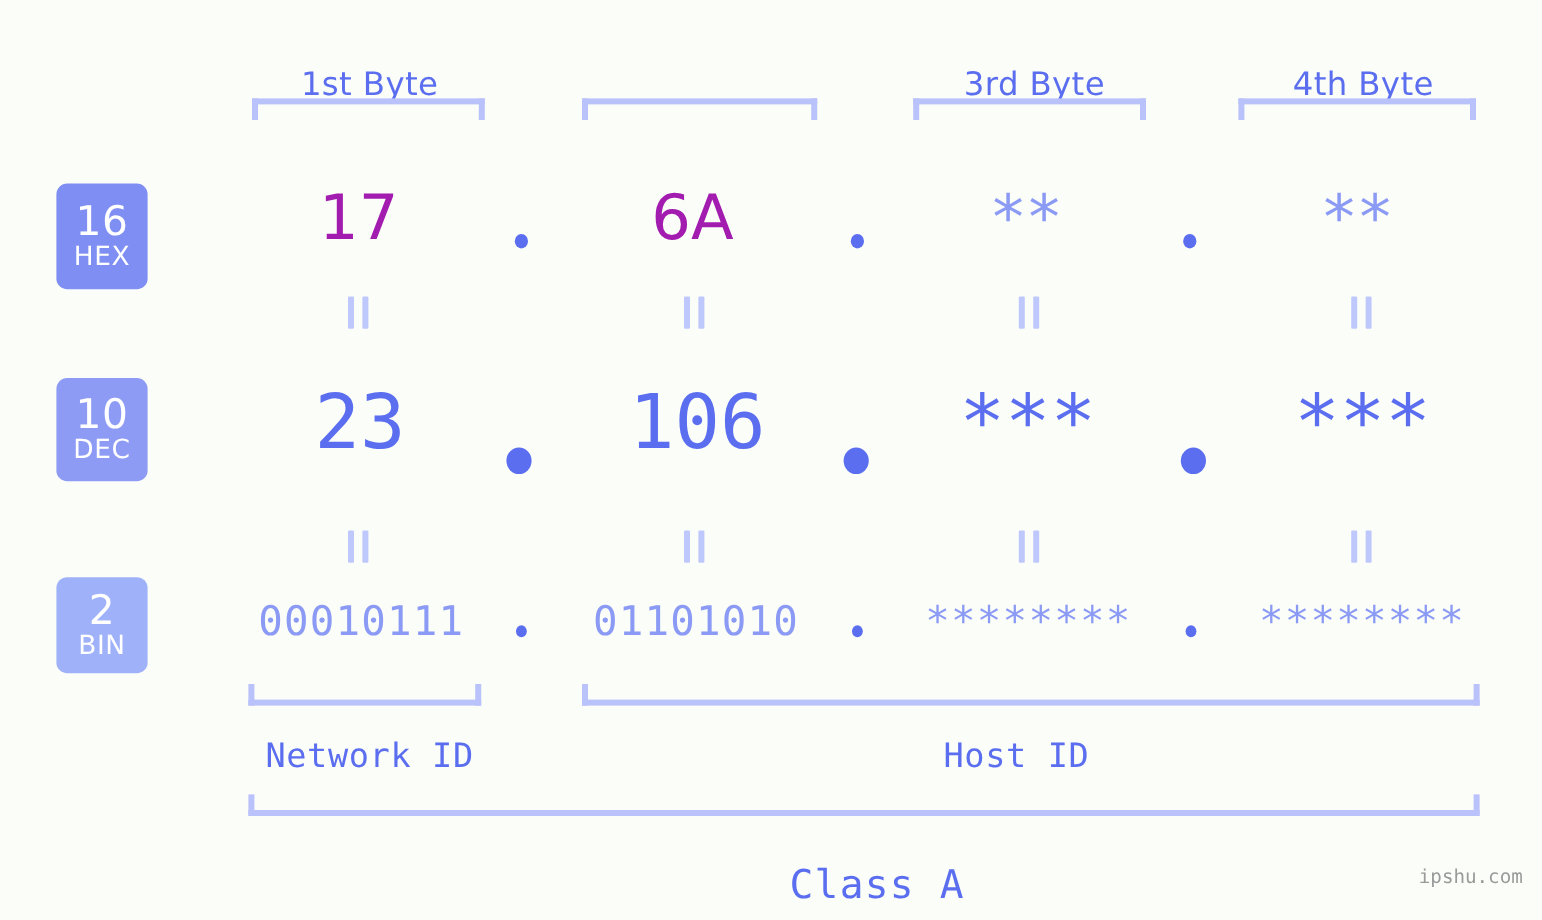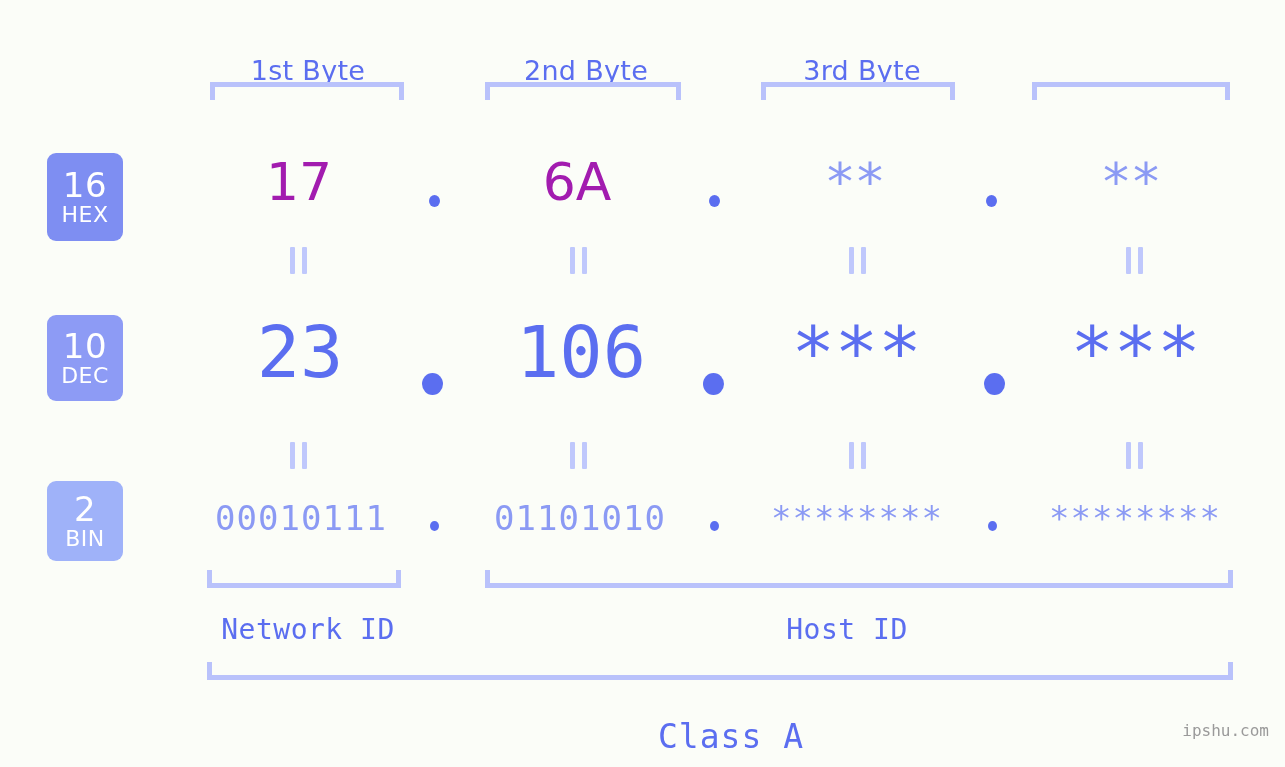--- a/index.html
+++ b/index.html
@@ -90,21 +90,21 @@
   }
   .row-hex .val {
     font-size: 52px;
     color: #a21caf;
     top: 150px;
     line-height: 64px;
   }
   .row-hex .val.stars { color: #8b9af4; letter-spacing: 4px; }
 
   .row-dec .val {
-    font-size: 72px;
+    font-size: 63px;
     color: #5b6ef0;
     top: 298px;
     line-height: 108px;
     font-family: "DejaVu Sans Mono", monospace;
   }
   .row-dec .val.stars { letter-spacing: 0px; }
 
   .row-bin .val {
     font-size: 34px;
     color: #8b9af4;
@@ -168,22 +168,22 @@
     color: #9a9a9a;
     letter-spacing: 0px;
   }
 </style>
 </head>
 <body>
 
 <div class="stage">
 
   <div class="byte-label" style="left:188px; width:240px;">1st Byte</div>
-  <div class="byte-label" style="left:466px; width:240px;">2nd Byte</div>
   <div class="byte-label" style="left:742px; width:240px;">3rd Byte</div>
+  <div class="byte-label" style="left:1016px; width:240px;">4th Byte</div>
 
   <div class="bracket bracket-down" style="left:210px; top:82px; width:194px;"></div>
   <div class="bracket bracket-down" style="left:485px; top:82px; width:196px;"></div>
   <div class="bracket bracket-down" style="left:761px; top:82px; width:194px;"></div>
   <div class="bracket bracket-down" style="left:1032px; top:82px; width:198px;"></div>
 
   <div class="badge badge-hex">
     <span class="num">16</span>
     <span class="nm">HEX</span>
   </div>

